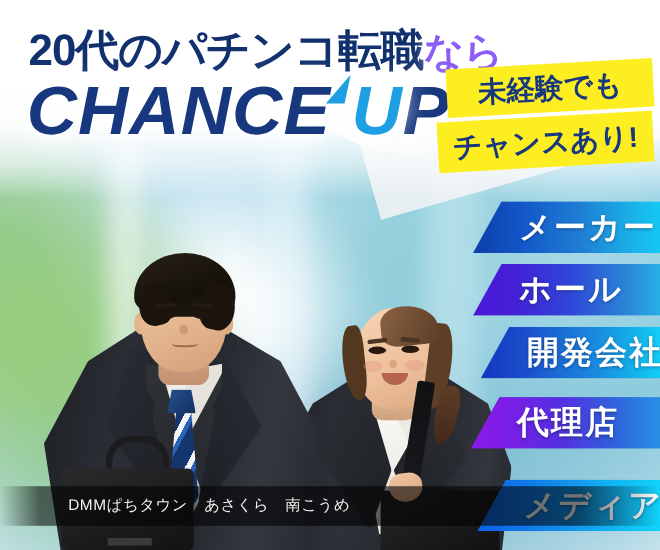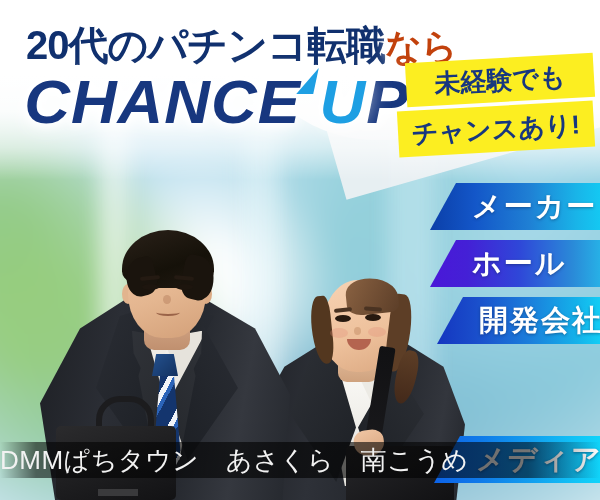--- a/index.html
+++ b/index.html
@@ -232,21 +232,21 @@
     transform:rotate(-8deg);
   }
 
   
   .headline{
     position:absolute;left:26px;top:18px;
     font-size:40px;font-weight:700;letter-spacing:-1px;
     color:#10306e;white-space:nowrap;
     text-shadow:0 0 9px #fff,0 0 9px #fff,0 0 16px #fff,1px 1px 0 #fff;
   }
-  .headline .nara{color:#c2410c;font-size:36px;}
+  .headline .nara{color:#8b5cf6;font-size:36px;}
 
   .chance{
     position:absolute;left:28px;top:66px;
     font-size:62px;font-weight:700;font-style:italic;
     letter-spacing:1px;white-space:nowrap;
     color:#17377f;
     text-shadow:0 0 10px #fff,0 0 10px #fff,0 0 20px #fff,0 0 26px rgba(255,255,255,.9);
     transform:scaleX(1.02);
   }
   .chance .u{color:#1e9fe3;position:relative;}
@@ -286,21 +286,21 @@
   .r4{top:361px;left:428px;background:linear-gradient(90deg,#8a1ae8 0%,#7a1ee6 20%,#5430e0 48%,#2f63dd 76%,#2a8fe2 100%);}
   .r5{top:436px;left:434px;background:linear-gradient(90deg,#0d63e8 0%,#0f7ae9 28%,#12a0ef 60%,#11c4f6 86%,#10d4fa 100%);}
 
   
   .caption{
     position:absolute;left:0;right:0;bottom:22px;height:36px;
     background:linear-gradient(90deg,rgba(0,0,0,0) 0%,rgba(0,0,0,.55) 6%,rgba(0,0,0,.62) 50%,rgba(0,0,0,.55) 88%,rgba(0,0,0,0) 100%);
     display:flex;align-items:center;
   }
   .caption span{
-    color:#f2f2f2;font-size:26px;white-space:nowrap;letter-spacing:.5px;
+    color:#f2f2f2;font-size:14px;margin-left:62px;white-space:nowrap;letter-spacing:.5px;
   }
 </style>
 </head>
 <body>
 
 <div class="banner">
 
   <div class="bg">
     <div class="bg-base"></div>
     <div class="bg-pillars"></div>
@@ -385,20 +385,23 @@
 
   <div class="ribbon r1">
       <span>メーカー</span>
     </div>
   <div class="ribbon r3">
       <span>開発会社</span>
     </div>
   <div class="ribbon r2">
       <span>ホール</span>
     </div>
+  <div class="ribbon r4">
+      <span>代理店</span>
+    </div>
   <div class="ribbon r5">
       <span>メディア</span>
     </div>
 
   <div class="caption">
       <span>DMMぱちタウン　あさくら　南こうめ</span>
     </div>
 
 </div>
 

